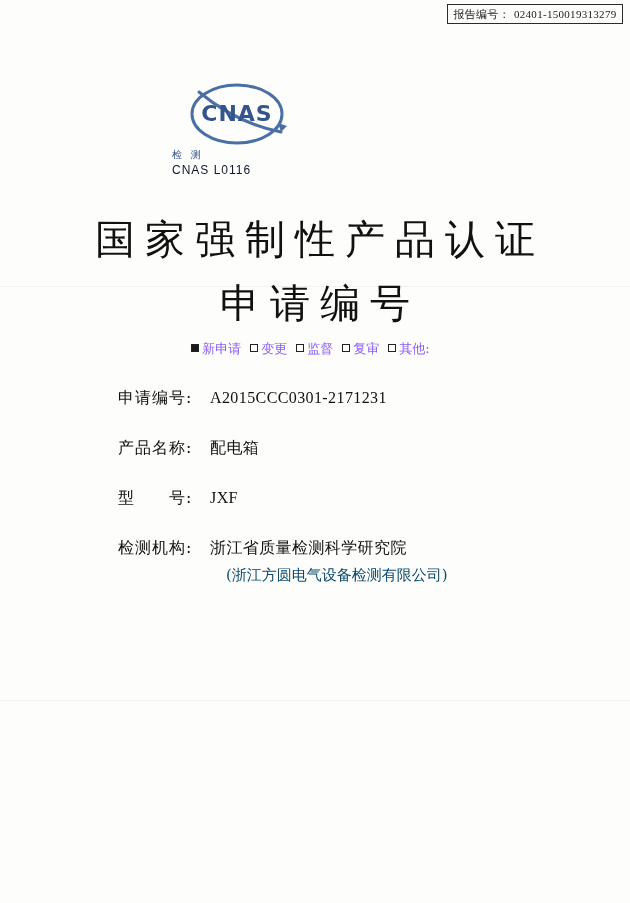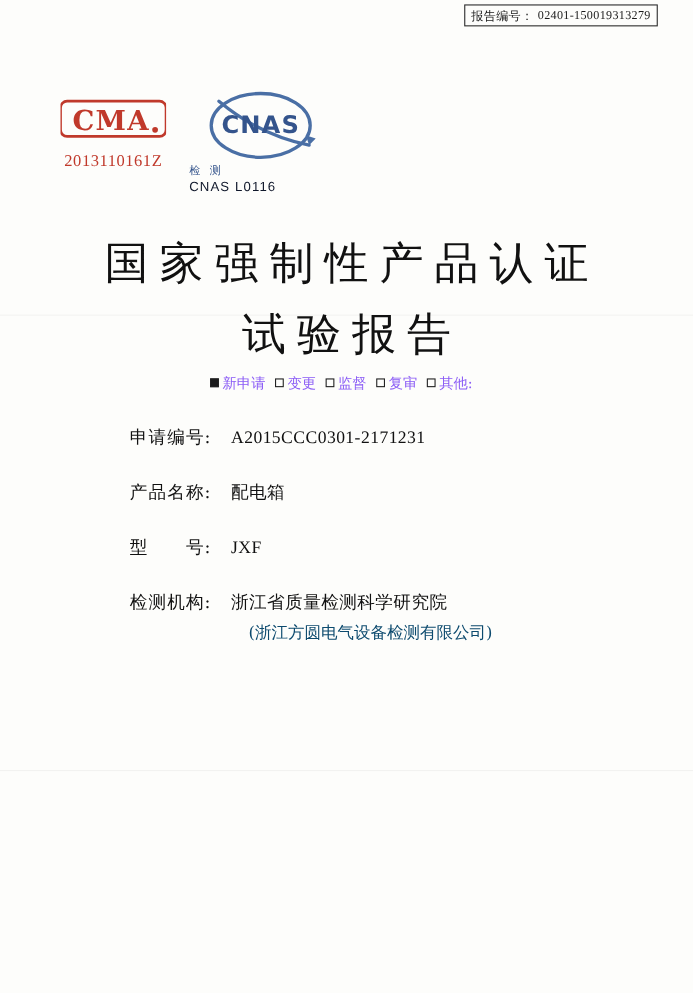--- a/index.html
+++ b/index.html
@@ -15,21 +15,21 @@
     width: 630px;
     height: 903px;
     background: #fdfdfb;
     overflow: hidden;
   }
 
   
   .report-no {
     position: absolute;
     top: 4px;
-    left: 422px;
+    left: 447px;
     width: 176px;
     height: 20px;
     border: 1px solid #2b2b2b;
     box-sizing: border-box;
     display: flex;
     align-items: center;
     justify-content: center;
     font-size: 11px;
     color: #1a1a1a;
     letter-spacing: 0.3px;
@@ -198,44 +198,34 @@
 <div id="page">
 
   <div class="fold" style="top:286px"></div>
   <div class="fold" style="top:700px"></div>
 
   <div class="report-no">
     <span class="label">报告编号：</span>
     <span class="value">02401-150019313279</span>
   </div>
 
-  <div class="cma-block">
-    <span class="cma-mark">
-      <svg width="96" height="40" viewBox="0 0 96 40" xmlns="http://www.w3.org/2000/svg">
-        <path d="M6 4 H90 A6 6 0 0 1 96 10 V30 A6 6 0 0 1 90 36 H6 A6 6 0 0 1 0 30 V10 A6 6 0 0 1 6 4 Z" fill="none" stroke="#c0392b" stroke-width="2.5"></path>
-        <text x="46" y="30" text-anchor="middle" font-family="DejaVu Serif, serif" font-size="25" font-weight="bold" fill="#c0392b" letter-spacing="1">CMA</text>
-        <circle cx="86" cy="30" r="2.6" fill="#c0392b"></circle>
-      </svg>
-    </span>
-    <div class="cma-code">2013110161Z</div>
-  </div>
 
   <div class="cnas-block">
     <svg class="cnas-mark" viewBox="0 0 112 76" xmlns="http://www.w3.org/2000/svg">
       <ellipse cx="56" cy="36" rx="45" ry="29" fill="none" stroke="#4a6fa5" stroke-width="3"></ellipse>
       <path d="M18 14 C42 34 70 48 100 54" fill="none" stroke="#4a6fa5" stroke-width="3" stroke-linecap="round"></path>
       <path d="M100 54 l-3 -9 l9 3 z" fill="#4a6fa5"></path>
       <text x="56" y="43" text-anchor="middle" font-family="DejaVu Sans, sans-serif" font-size="22" font-weight="bold" fill="#34548c" letter-spacing="1">CNAS</text>
     </svg>
     <div class="cnas-sub">检 测</div>
     <div class="cnas-code">CNAS L0116</div>
   </div>
 
   <div class="title1">国家强制性产品认证</div>
-  <div class="title2">试验报告</div>
+  <div class="title2">申请编号</div>
 
   <div class="checkrow" id="checkrow"><span class="opt"><span class="box filled"></span><span>新申请</span></span><span class="opt"><span class="box"></span><span>变更</span></span><span class="opt"><span class="box"></span><span>监督</span></span><span class="opt"><span class="box"></span><span>复审</span></span><span class="opt"><span class="box"></span><span>其他:</span></span></div>
 
   <div class="fields" id="fieldlist">
       <div class="field">
         <span class="flabel">申请编号:</span>
         <span class="fvalue">A2015CCC0301-2171231</span>
       </div>
       <div class="field">
         <span class="flabel">产品名称:</span>

